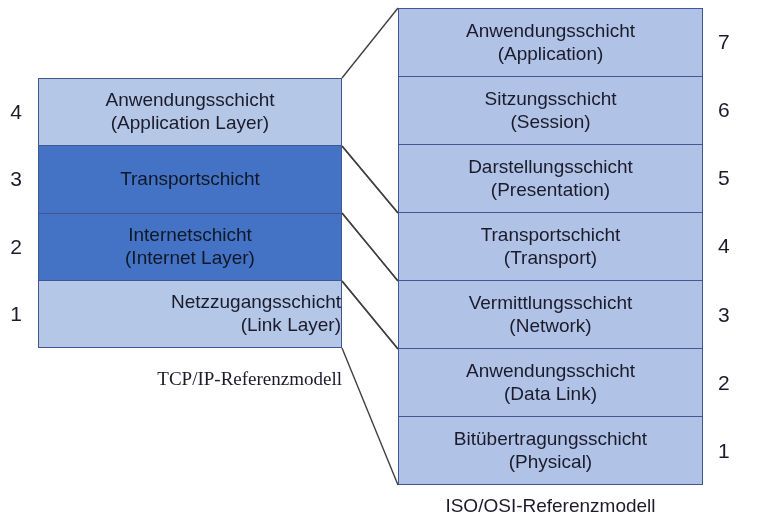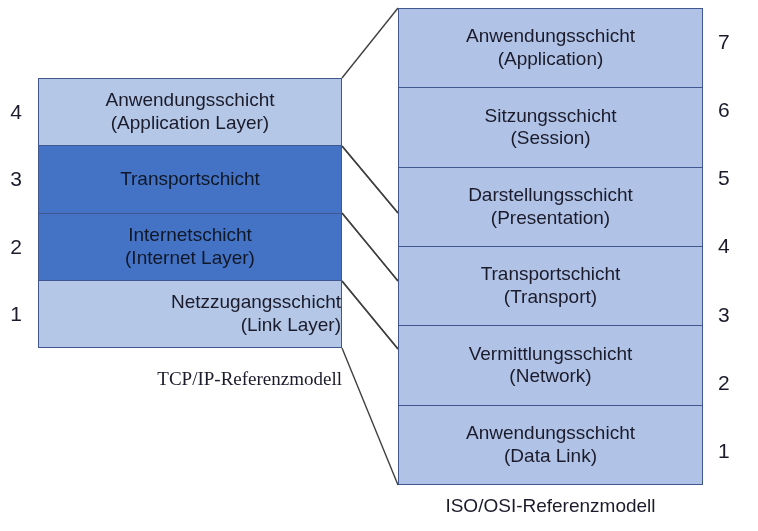--- a/index.html
+++ b/index.html
@@ -205,20 +205,24 @@
       <div class="line2">(Transport)</div>
     </div>
     <div class="osi-row">
       <div class="line1">Vermittlungsschicht</div>
       <div class="line2">(Network)</div>
     </div>
     <div class="osi-row">
       <div class="line1">Anwendungsschicht</div>
       <div class="line2">(Data Link)</div>
     </div>
+    <div class="osi-row">
+      <div class="line1">Bitübertragungsschicht</div>
+      <div class="line2">(Physical)</div>
+    </div>
   </div>
 
   <div class="osi-nums">
     <div class="num">7</div>
     <div class="num">6</div>
     <div class="num">5</div>
     <div class="num">4</div>
     <div class="num">3</div>
     <div class="num">2</div>
     <div class="num">1</div>

